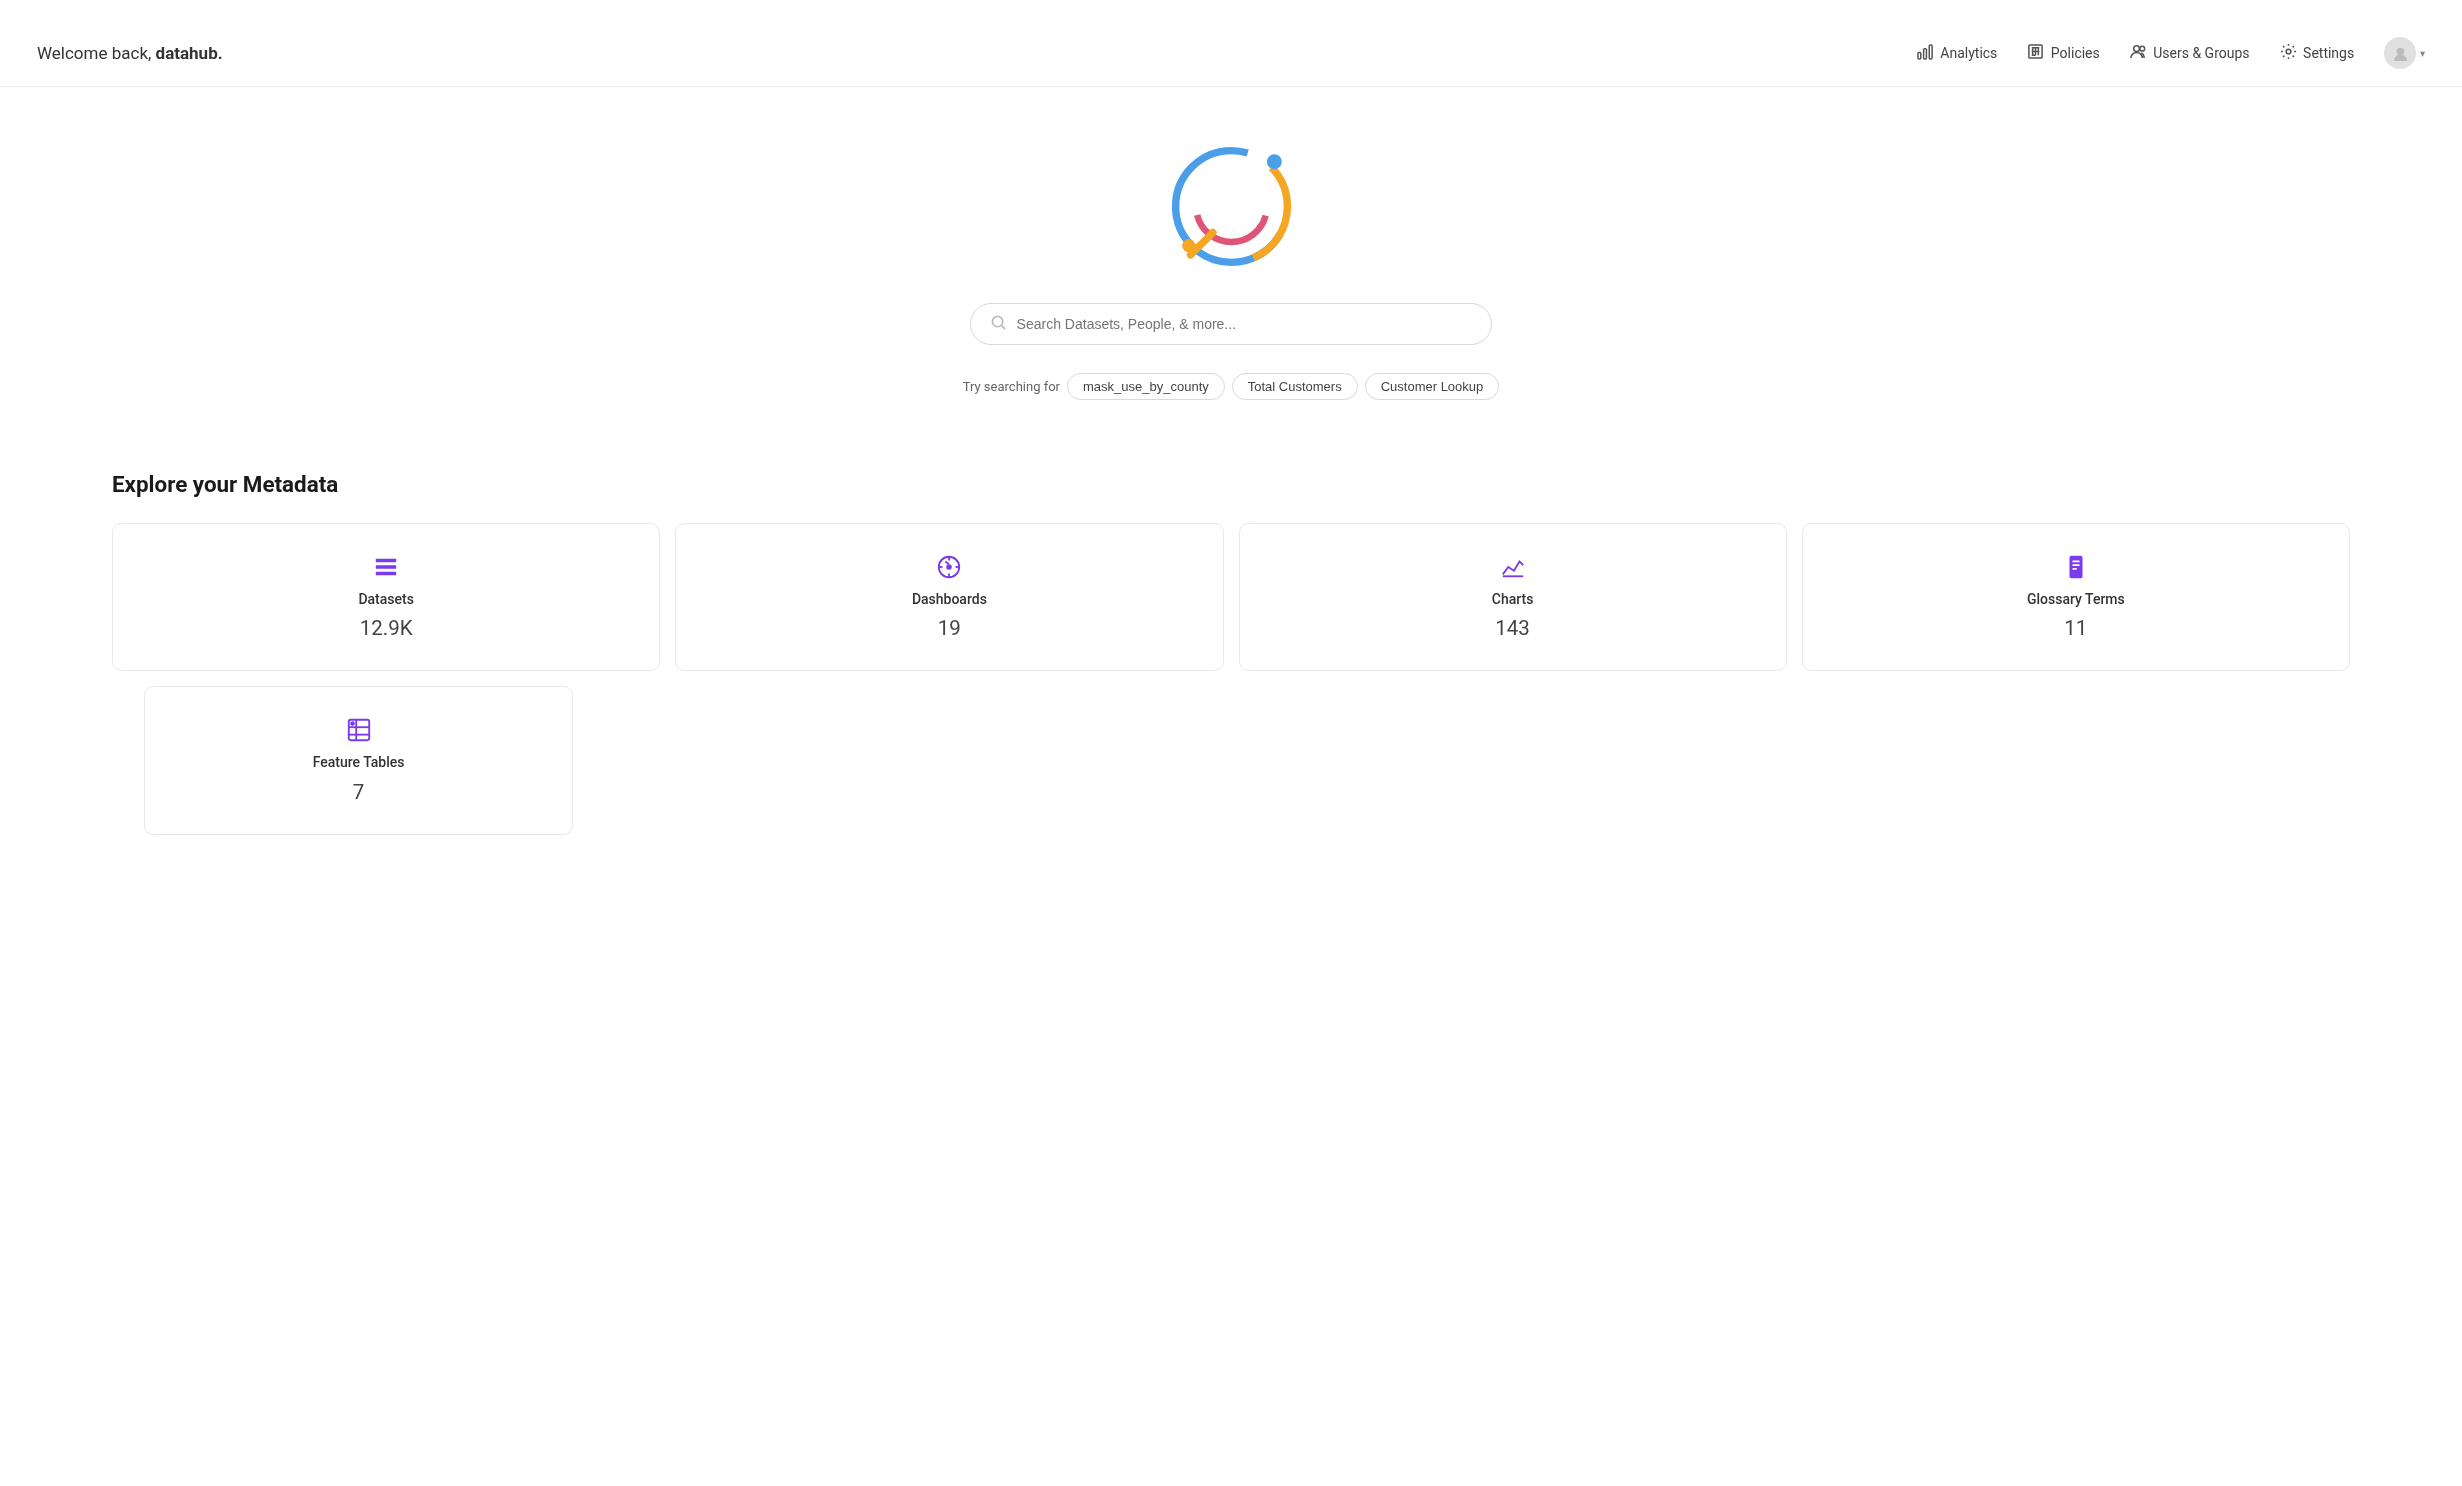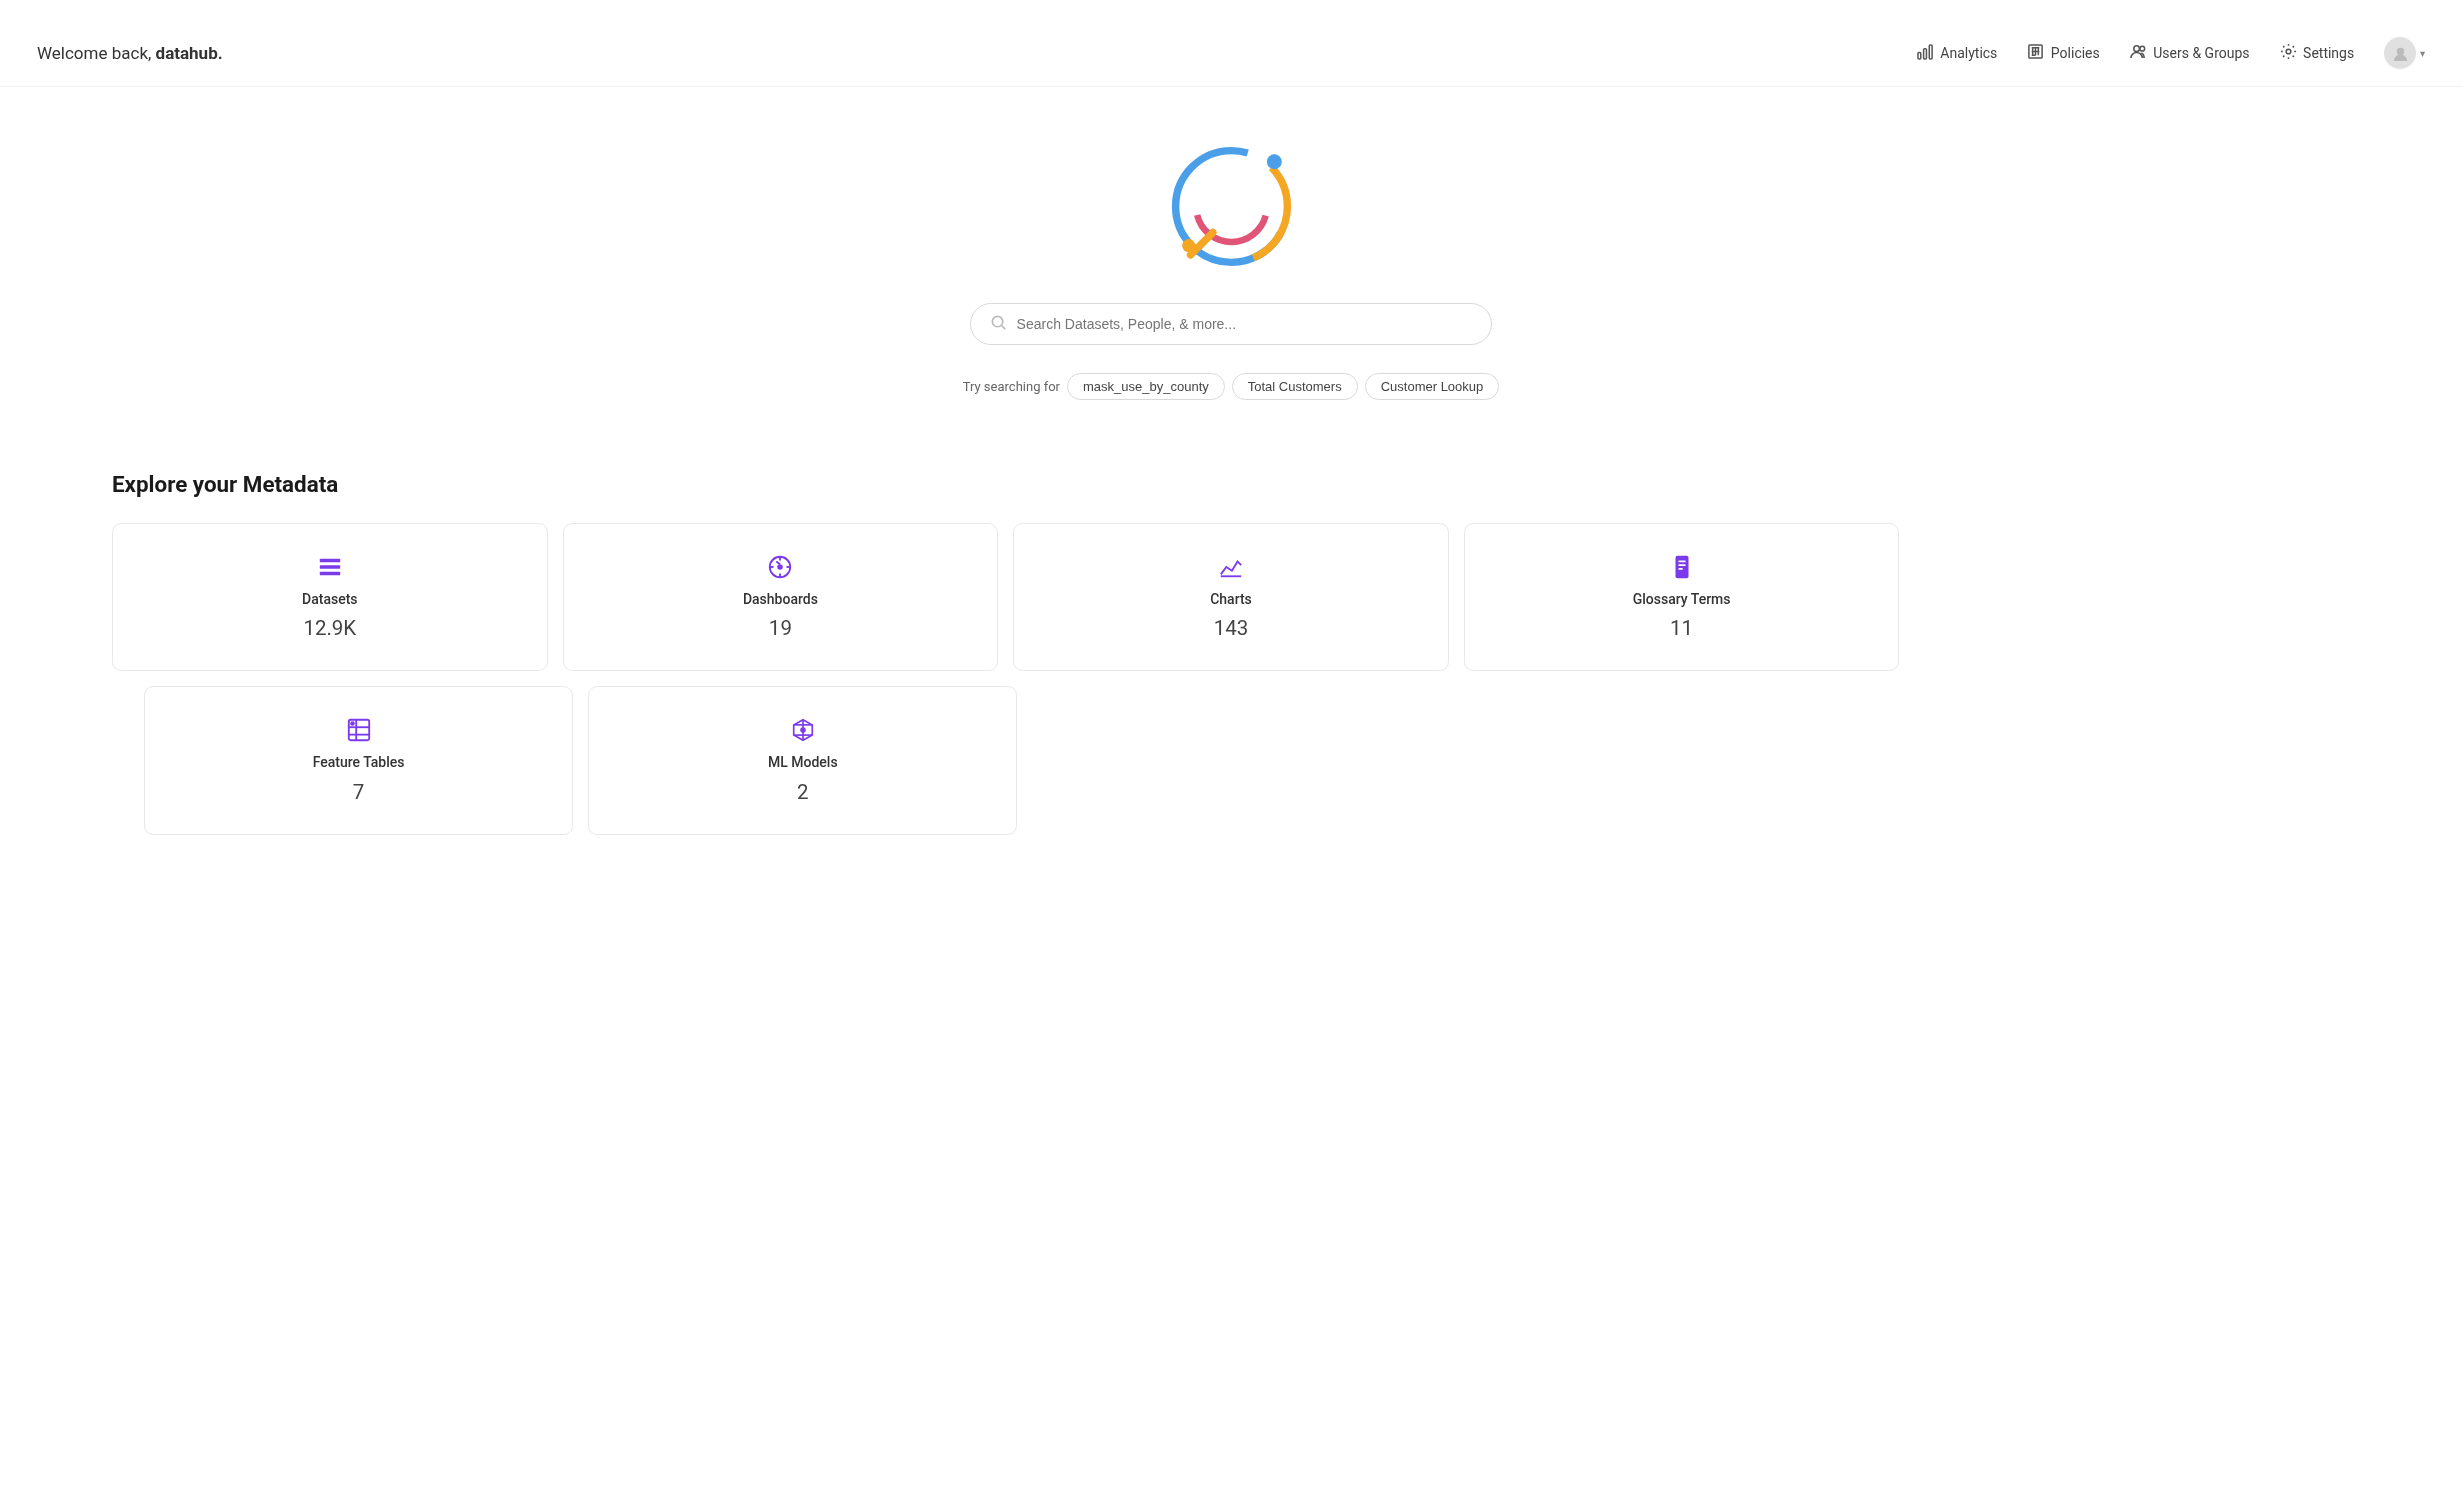--- a/index.html
+++ b/index.html
@@ -143,21 +143,21 @@
     }
     .explore-title {
       font-size: 22.4px;
       font-weight: 700;
       color: #1a1a1a;
       margin-bottom: 26px;
     }
 
     .cards-grid-row1 {
       display: grid;
-      grid-template-columns: repeat(5, 1fr);
+      grid-template-columns: repeat(4, 1fr);
       gap: 15px;
       margin-bottom: 15px;
     }
     .cards-grid-row2 {
       display: grid;
       grid-template-columns: repeat(5, 1fr);
       gap: 15px;
       padding-left: 32px;
     }
 
@@ -367,29 +367,16 @@
           <line x1="3" y1="11" x2="25" y2="11"></line>
           <line x1="3" y1="19" x2="25" y2="19"></line>
           <line x1="11" y1="3" x2="11" y2="25"></line>
           <circle cx="7" cy="7" r="1.5" fill="#7c3aed"></circle>
         </svg>
       </span>
       <span class="card-label">Feature Tables</span>
       <span class="card-count">7</span>
     </div>
 
-    <div class="metadata-card">
-      <span class="icon-svg">
-        <svg width="26" height="26" viewBox="0 0 28 28" fill="none" stroke="#7c3aed" stroke-width="1.8">
-          <path d="M14 3 L24 8.5 L24 19.5 L14 25 L4 19.5 L4 8.5 Z" fill="none"></path>
-          <path d="M14 3 L14 25" stroke="#7c3aed"></path>
-          <path d="M4 8.5 L24 8.5"></path>
-          <path d="M4 19.5 L24 19.5"></path>
-          <circle cx="14" cy="14" r="3" fill="#7c3aed" stroke="none"></circle>
-        </svg>
-      </span>
-      <span class="card-label">ML Models</span>
-      <span class="card-count">2</span>
-    </div>
 
   </div>
 </section>
 
 
 </body></html>

